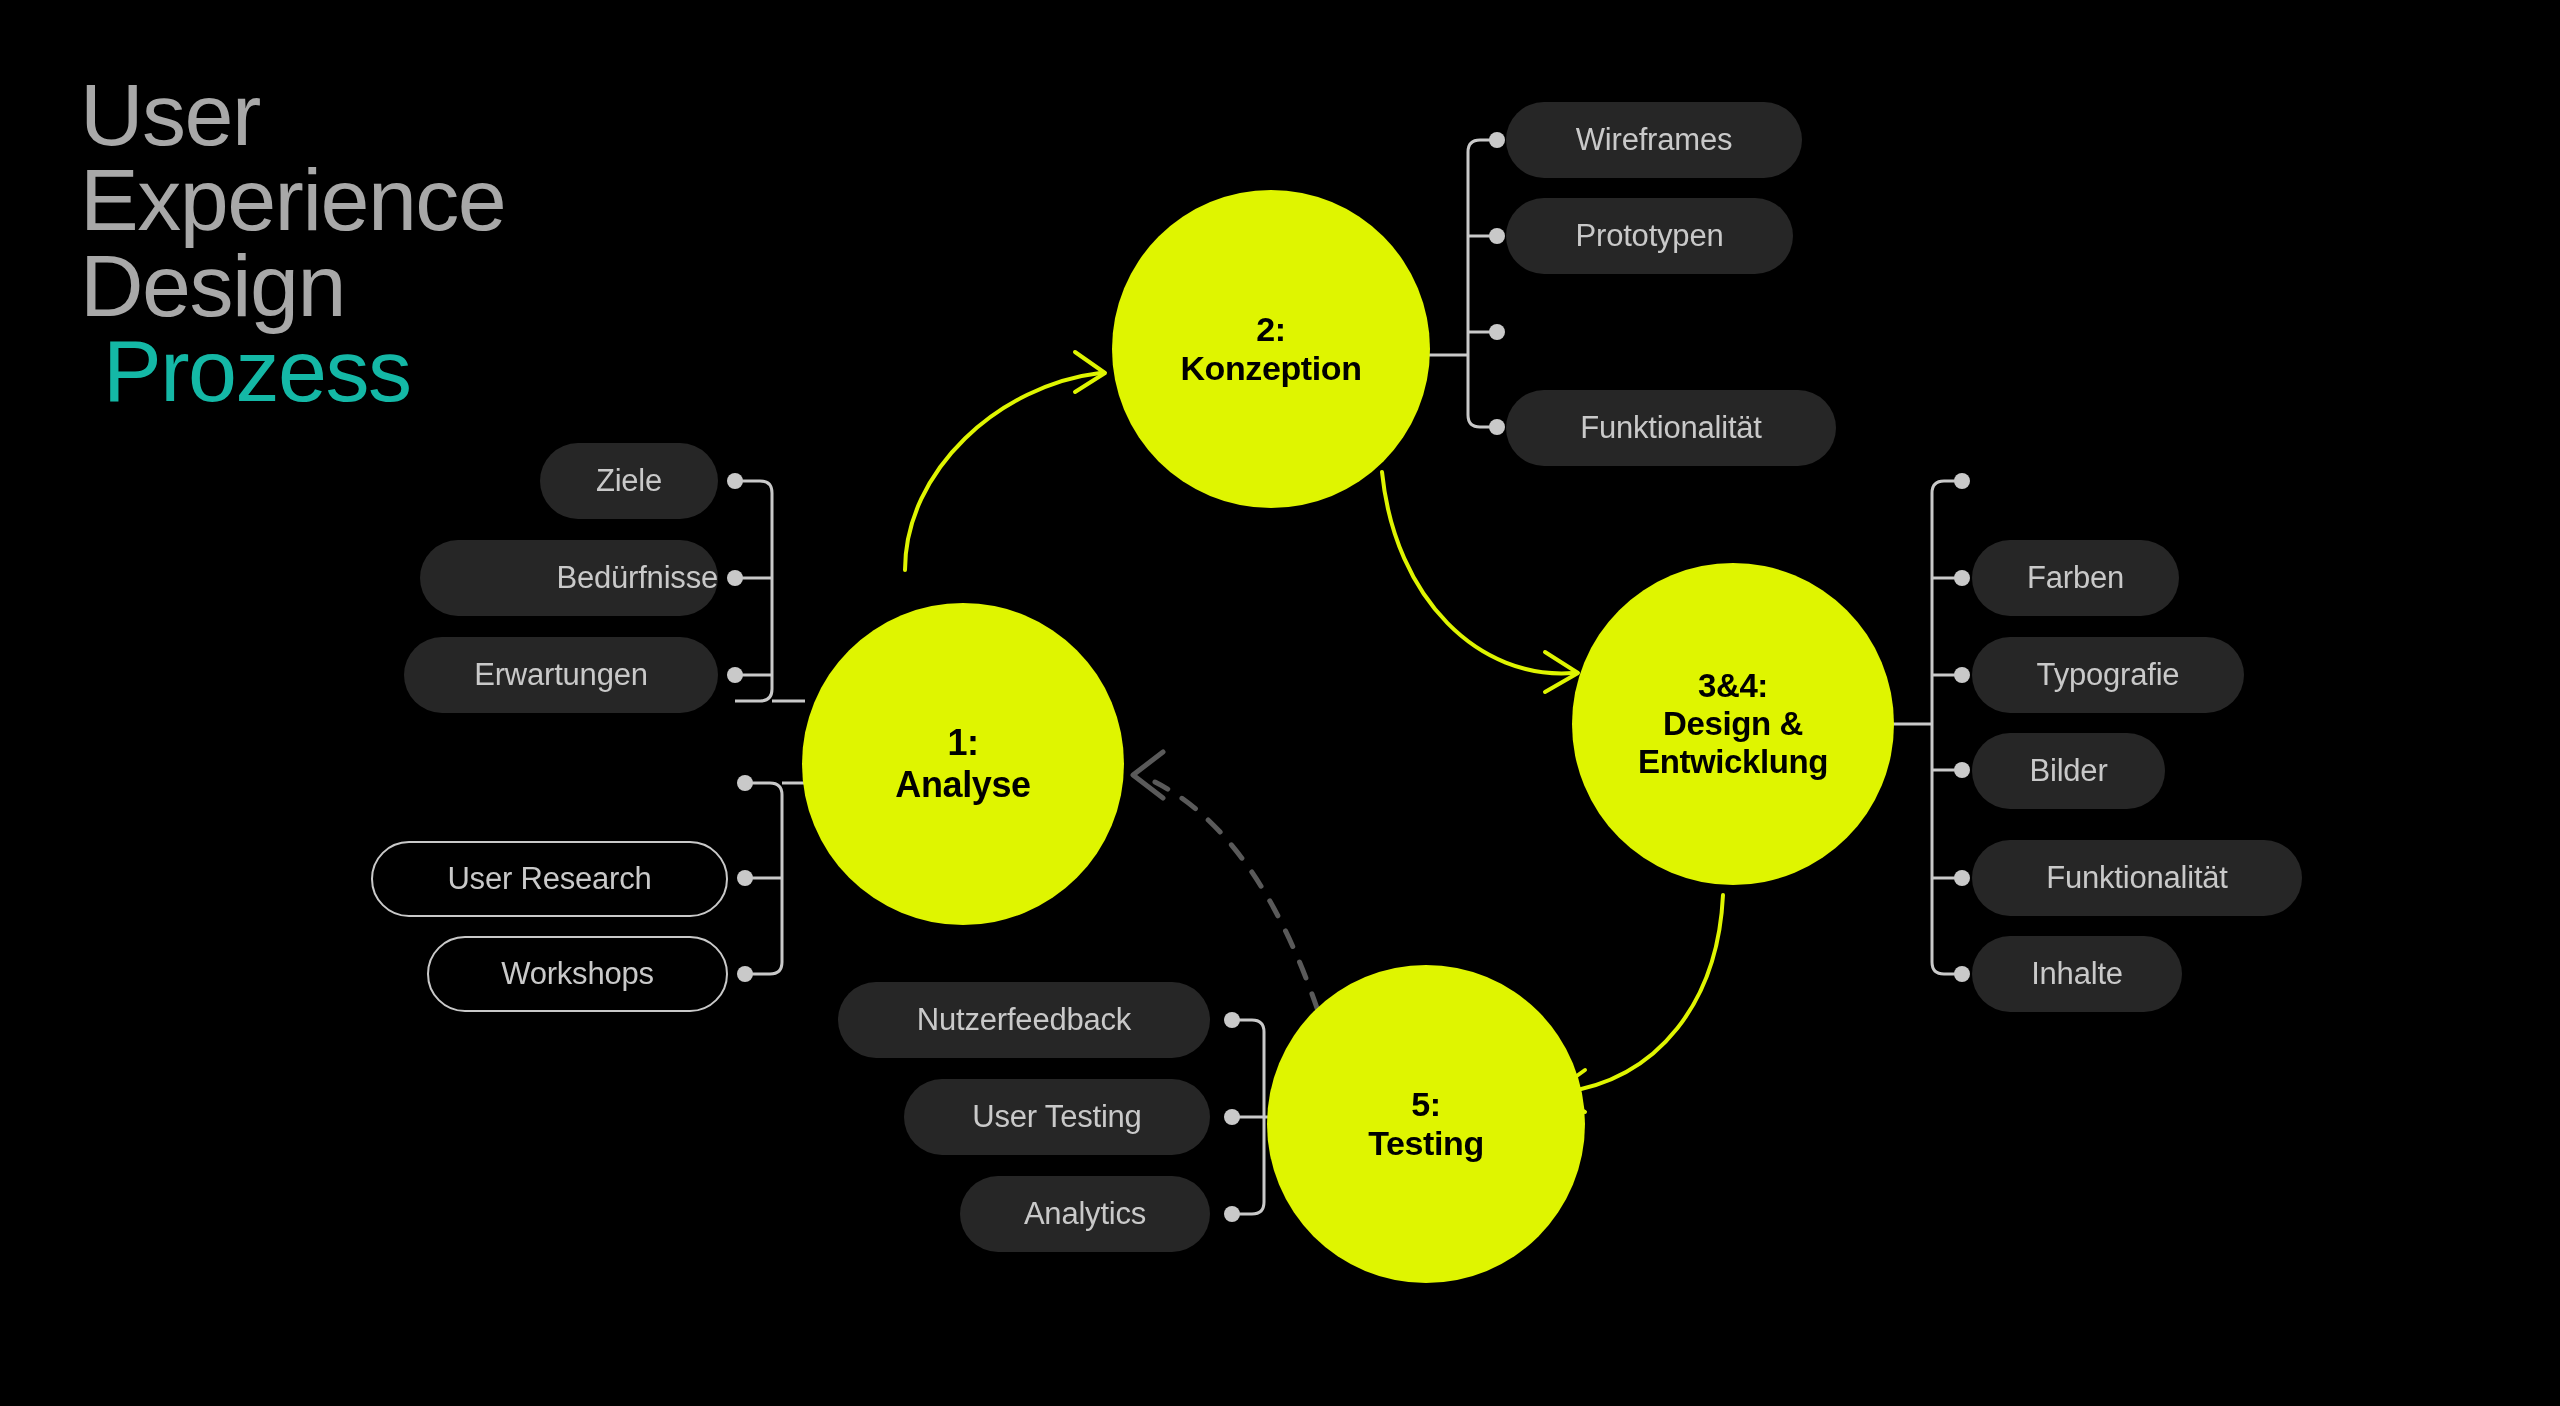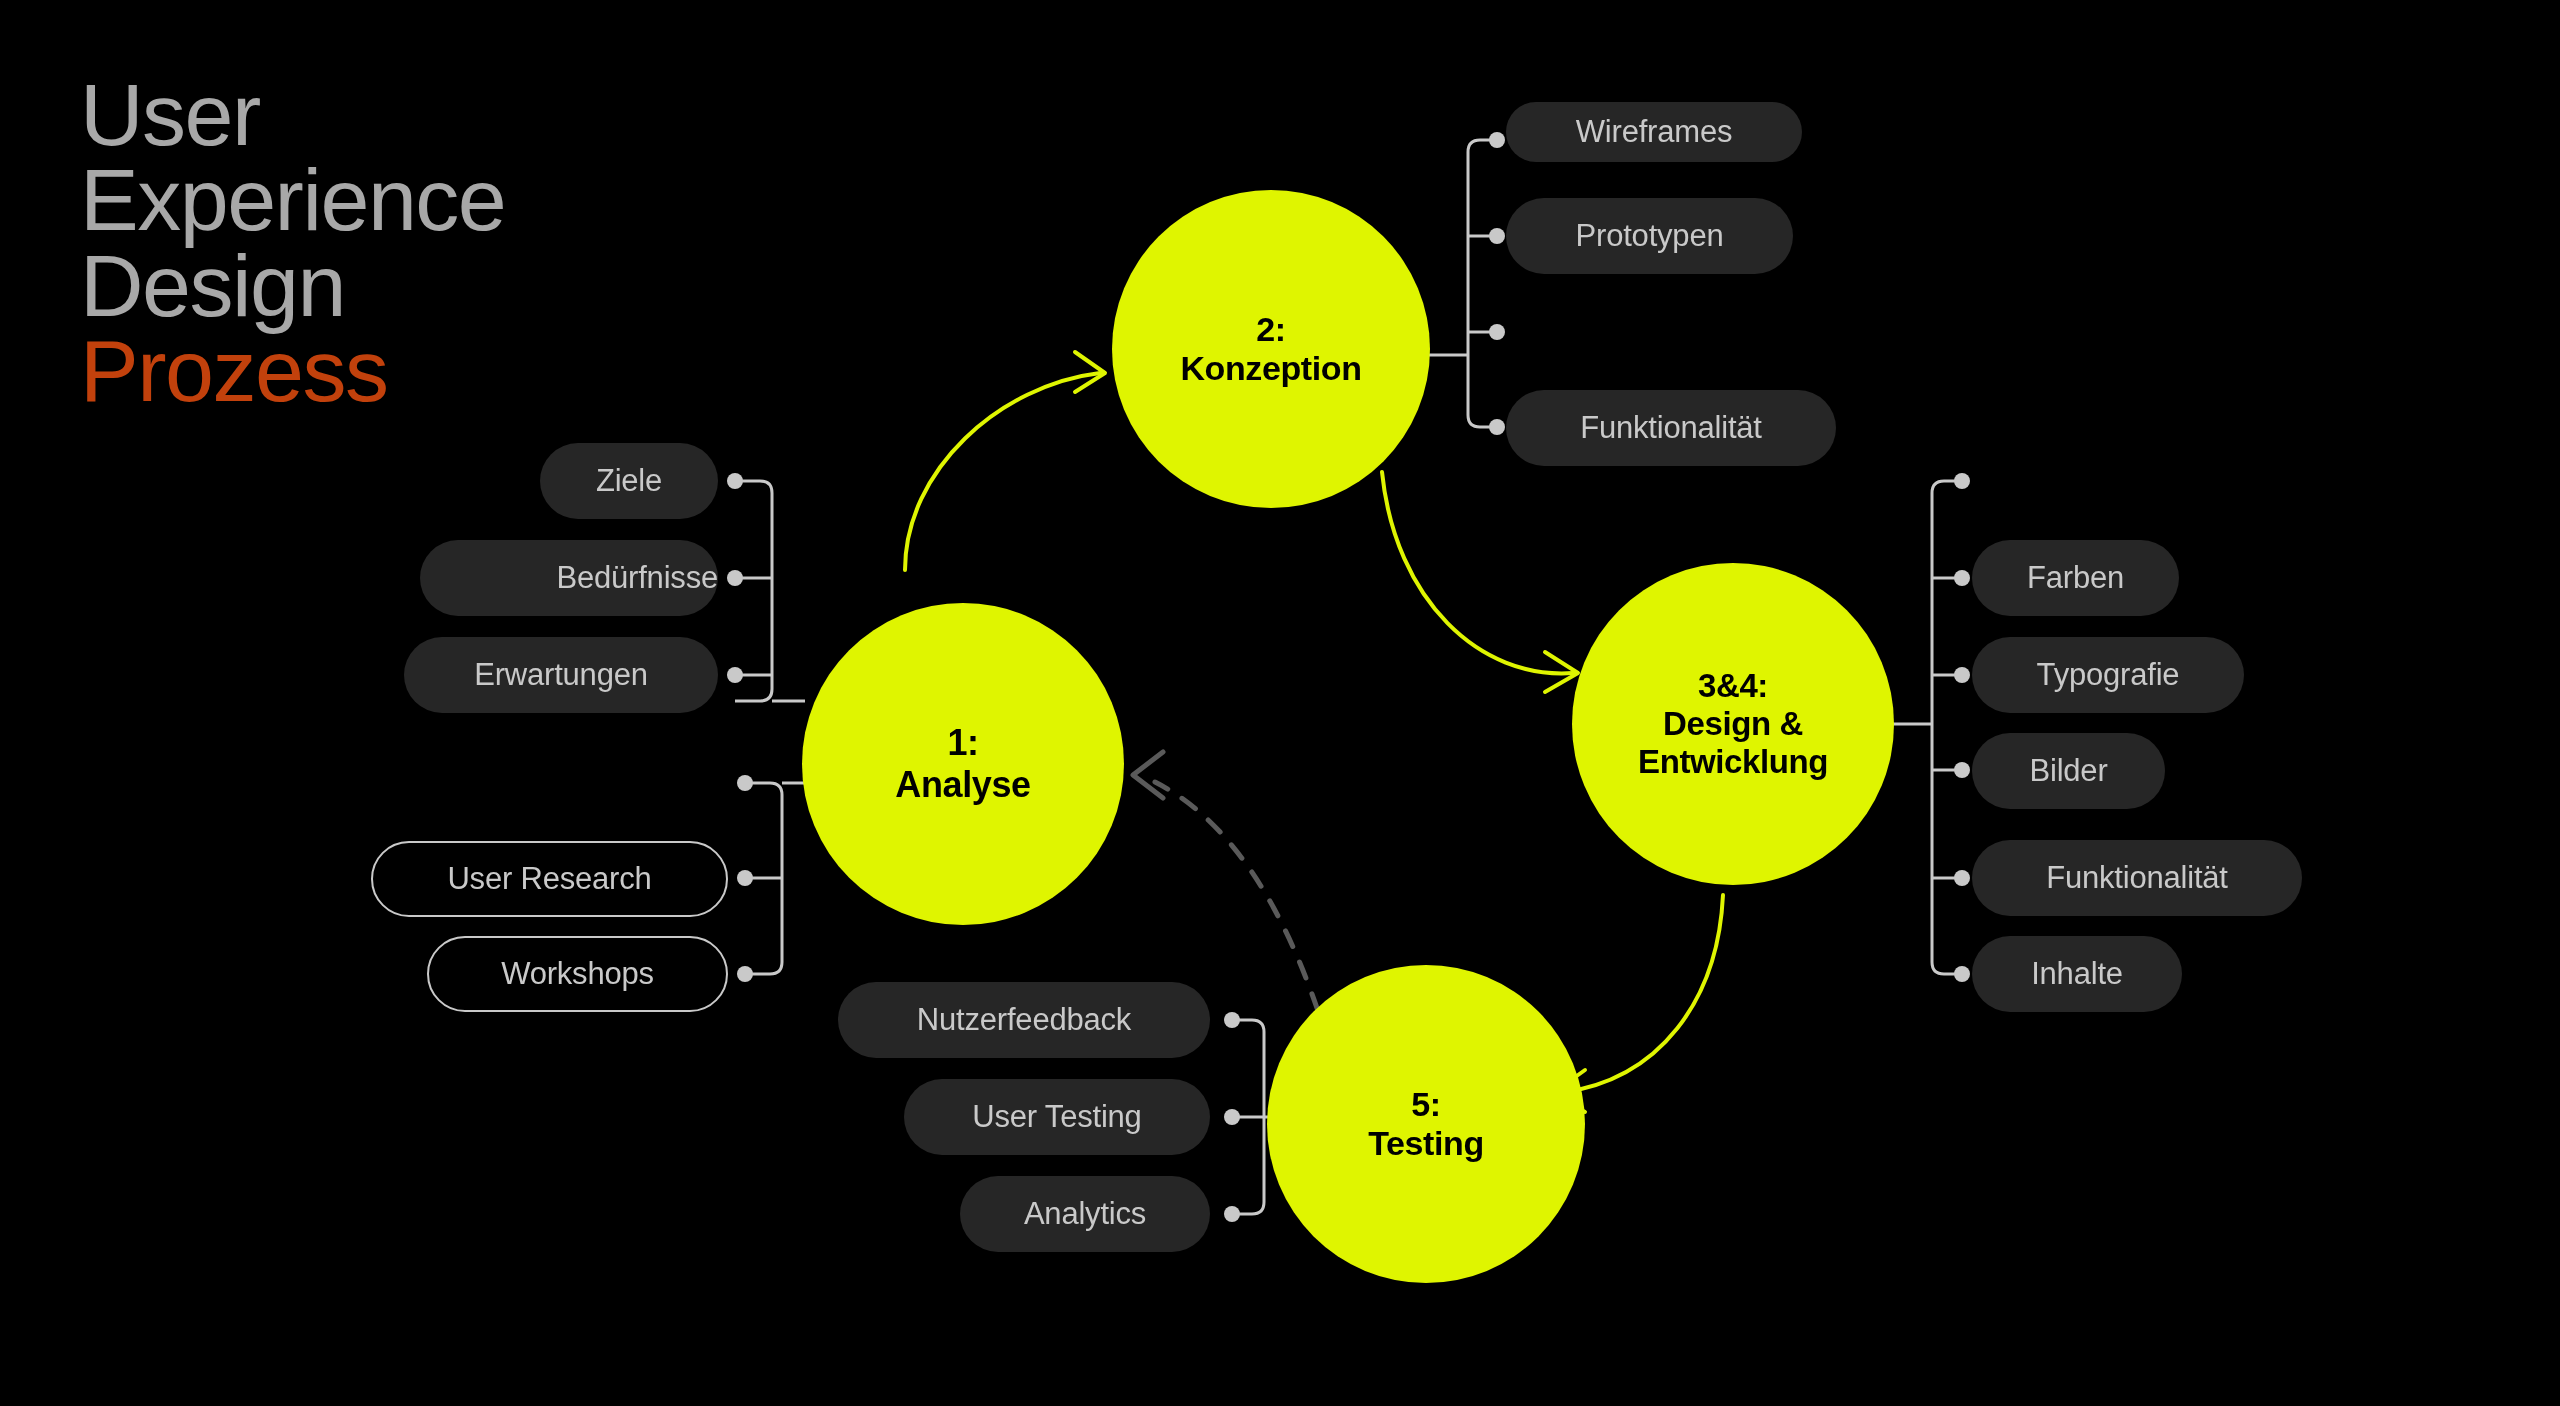--- a/index.html
+++ b/index.html
@@ -13,21 +13,21 @@
   
   #title{
     position:absolute;left:80px;top:72px;
     line-height:0.97;letter-spacing:-1.5px;
     user-select:none;
   }
   #title .tline{
     display:block;font-size:88px;font-weight:400;color:#a8a8a8;
     white-space:nowrap;
   }
-  #title .tline.accent{color:#c2410c;}
+  #title .tline.accent{color:#14b8a6;margin-left:23px;}
 
   
   #wires{position:absolute;left:0;top:0;width:2560px;height:1406px;pointer-events:none;}
 
   
   .circle{
     position:absolute;border-radius:50%;
     display:flex;align-items:center;justify-content:center;
     text-align:center;color:#000;
     font-weight:700;letter-spacing:-0.4px;line-height:1.16;
@@ -181,21 +181,21 @@
     <span>Erwartungen</span>
   </div>
 
   <div class="pill outlined" style="left:371px;top:841px;width:357px;height:76px;">
     <span>User Research</span>
   </div>
   <div class="pill outlined" style="left:427px;top:936px;width:301px;height:76px;">
     <span>Workshops</span>
   </div>
 
-  <div class="pill filled" style="left:1506px;top:102px;width:296px;height:60px;">
+  <div class="pill filled" style="left:1506px;top:102px;width:296px;height:76px;">
     <span>Wireframes</span>
   </div>
   <div class="pill filled" style="left:1506px;top:198px;width:287px;height:76px;">
     <span>Prototypen</span>
   </div>
   <div class="pill filled" style="left:1506px;top:390px;width:330px;height:76px;">
     <span>Funktionalität</span>
   </div>
 
   <div class="pill filled" style="left:1972px;top:540px;width:207px;height:76px;">

